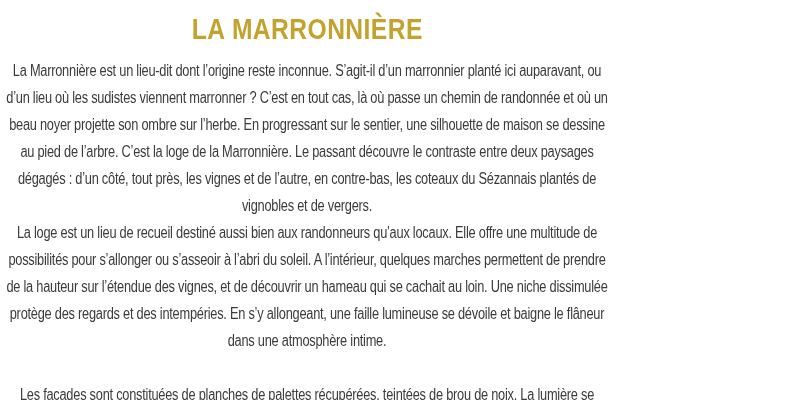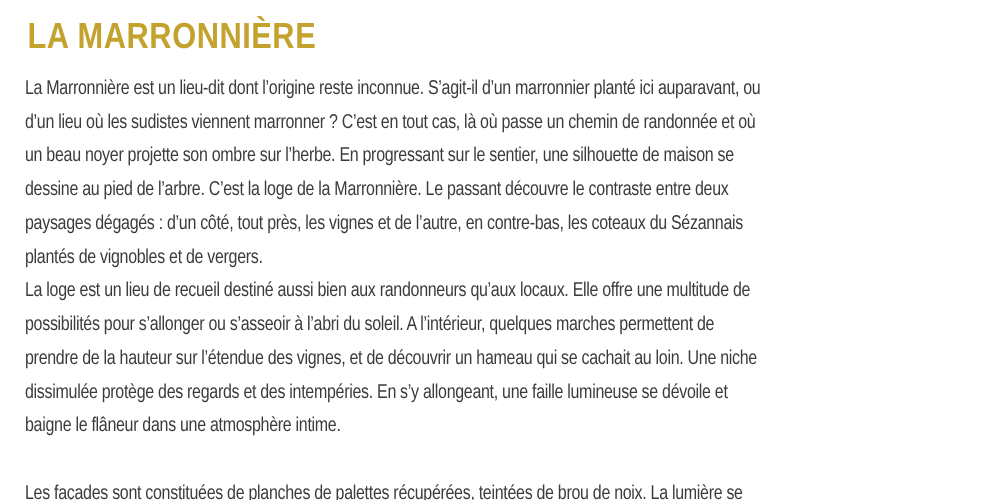--- a/index.html
+++ b/index.html
@@ -8,22 +8,23 @@
     width: 798px;
     height: 400px;
     background: #ffffff;
     overflow: hidden;
     font-family: "Liberation Sans", sans-serif;
   }
   .page {
     box-sizing: border-box;
     width: 632px;
     height: 400px;
-    padding: 12px 22px 0 20px;
+    padding: 12px 22px 0 4px;
     background: #ffffff;
+    text-align: center;
   }
   .page-title {
     margin: 0 0 11px 2px;
     font-size: 29px;
     line-height: 34px;
     font-weight: 700;
     color: #C3A22E;
     letter-spacing: 0.5px;
     white-space: nowrap;
     transform: scaleX(0.85);

